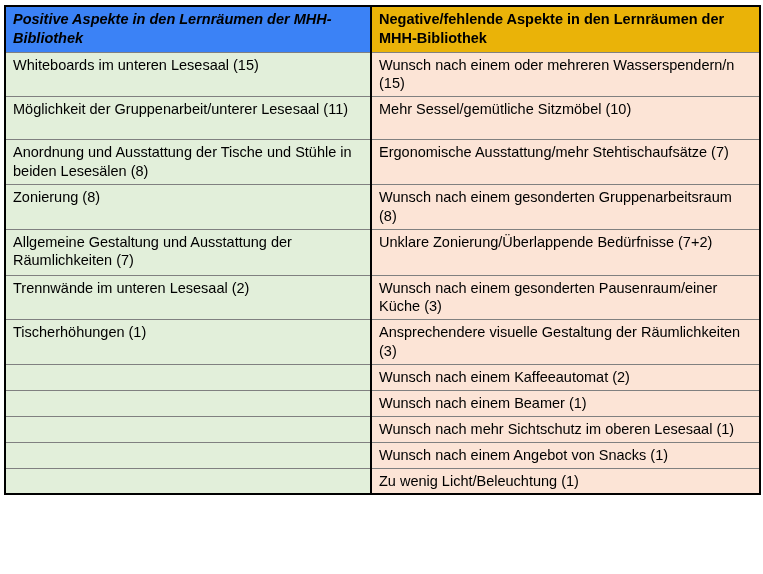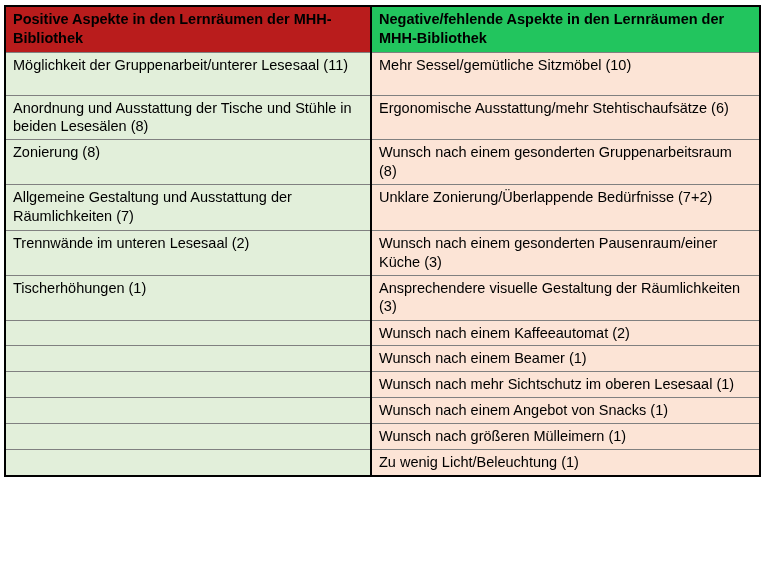--- a/index.html
+++ b/index.html
@@ -32,22 +32,22 @@
     padding: 3px 7px 3px 7px;
     vertical-align: top;
     text-align: left;
     overflow: hidden;
     word-wrap: break-word;
   }
   th { font-weight: bold; }
   
   th:first-child, td:first-child { border-right: 2px solid #000000; }
   
-  th.pos { background: #b91c1c; }
-  th.neg { background: #22c55e; }
+  th.pos { background: #3b82f6; font-style: italic; }
+  th.neg { background: #eab308; }
   td.pos { background: #e2efda; }
   td.neg { background: #fce4d6; }
   
   tr.rh  { height: 46px; }
   tr.r0  { height: 43px; }
   tr.r1  { height: 43px; margin-top: 40px; }
   tr.r2  { height: 43px; }
   tr.r3  { height: 43px; }
   tr.r4  { height: 46px; }
   tr.r5  { height: 24px; }
@@ -65,27 +65,31 @@
       <col class="pos-col">
       <col class="neg-col">
     </colgroup>
     <thead>
       <tr class="rh">
         <th class="pos">Positive Aspekte in den Lernräumen der MHH-Bibliothek</th>
         <th class="neg">Negative/fehlende Aspekte in den Lernräumen der MHH-Bibliothek</th>
       </tr>
     </thead>
     <tbody>
+      <tr class="r0">
+        <td class="pos">Whiteboards im unteren Lesesaal (15)</td>
+        <td class="neg">Wunsch nach einem oder mehreren Wasserspendern/n (15)</td>
+      </tr>
       <tr class="r1">
         <td class="pos">Möglichkeit der Gruppenarbeit/unterer Lesesaal (11)</td>
         <td class="neg">Mehr Sessel/gemütliche Sitzmöbel (10)</td>
       </tr>
       <tr class="r2">
         <td class="pos">Anordnung und Ausstattung der Tische und Stühle in beiden Lesesälen (8)</td>
-        <td class="neg">Ergonomische Ausstattung/mehr Stehtischaufsätze (6)</td>
+        <td class="neg">Ergonomische Ausstattung/mehr Stehtischaufsätze (7)</td>
       </tr>
       <tr class="r3">
         <td class="pos">Zonierung (8)</td>
         <td class="neg">Wunsch nach einem gesonderten Gruppenarbeitsraum (8)</td>
       </tr>
       <tr class="r4">
         <td class="pos">Allgemeine Gestaltung und Ausstattung der Räumlichkeiten (7)</td>
         <td class="neg">Unklare Zonierung/Überlappende Bedürfnisse (7+2)</td>
       </tr>
       <tr class="r7">
@@ -105,23 +109,19 @@
         <td class="neg">Wunsch nach einem Beamer (1)</td>
       </tr>
       <tr class="r11">
         <td class="pos"></td>
         <td class="neg">Wunsch nach mehr Sichtschutz im oberen Lesesaal (1)</td>
       </tr>
       <tr class="r12">
         <td class="pos"></td>
         <td class="neg">Wunsch nach einem Angebot von Snacks (1)</td>
       </tr>
-      <tr class="r13">
-        <td class="pos"></td>
-        <td class="neg">Wunsch nach größeren Mülleimern (1)</td>
-      </tr>
       <tr class="r14">
         <td class="pos"></td>
         <td class="neg">Zu wenig Licht/Beleuchtung (1)</td>
       </tr>
     </tbody>
   </table>
 </div>
 
 </body></html>

